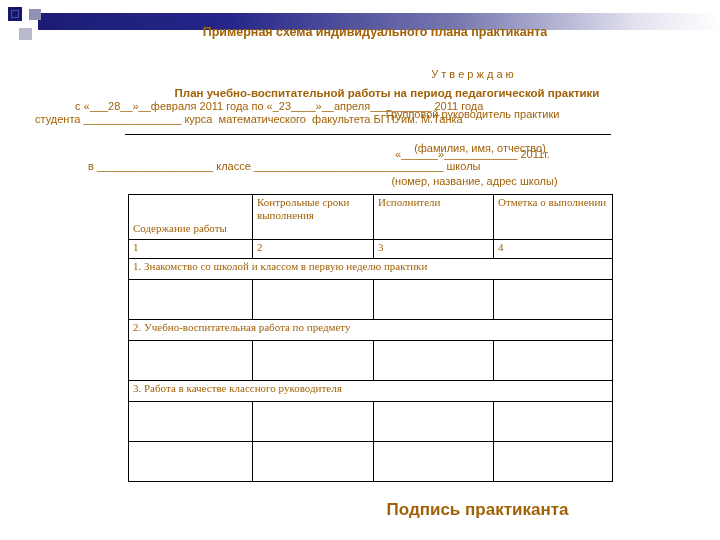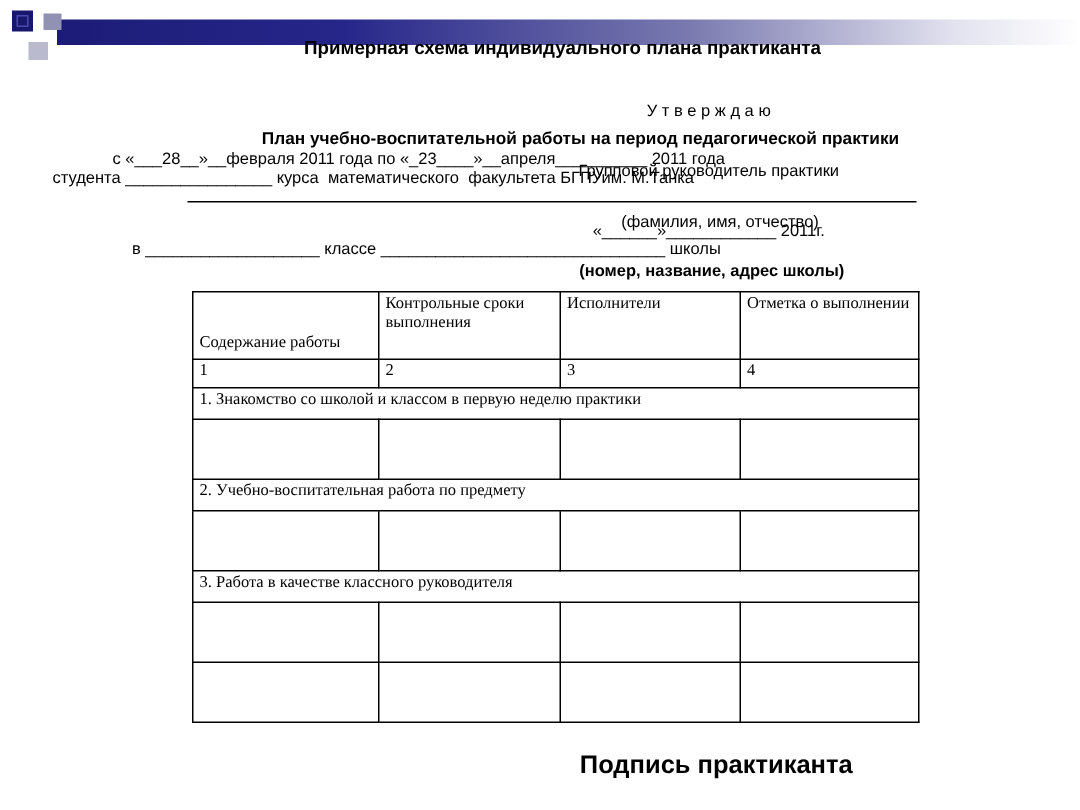--- a/index.html
+++ b/index.html
@@ -1,18 +1,18 @@
 <!DOCTYPE html>
 <html><head>
 <meta charset="utf-8">
 <style>
   html,body{margin:0;padding:0;background:#fff;}
   .slide{
     position:relative;width:720px;height:540px;background:#ffffff;
-    font-family:"Liberation Sans",sans-serif;color:#000000;overflow:hidden;
+    font-family:"Liberation Sans",sans-serif;color:#a16207;overflow:hidden;
   }
   
   .deco-bar{
     position:absolute;left:38px;top:13px;width:682px;height:17px;
     background:linear-gradient(to right,#1c1c77 0%,#26268a 28%,#7a7ab0 62%,#e3e3f0 88%,#ffffff 100%);
   }
   .sq{position:absolute;}
   .sq-navy{left:8px;top:7px;width:14px;height:14px;}
   .sq-navy .inner{position:absolute;left:3px;top:3px;right:3px;bottom:3px;border:1px solid #4a4aae;}
   .sq-gray{left:29px;top:9px;width:12px;height:11px;}
@@ -20,21 +20,21 @@
   
   .t{position:absolute;font-size:11px;line-height:12px;white-space:pre;}
   .title{top:26px;left:130px;width:490px;text-align:center;font-weight:bold;font-size:12.5px;}
   .approve{top:42px;left:330px;width:285px;text-align:center;line-height:13.2px;}
   .plan-heading{top:87px;left:42px;width:690px;text-align:center;font-weight:bold;font-size:11.5px;}
   .dates{top:100px;left:75px;}
   .student{top:113px;left:35px;}
   .fio-line{position:absolute;top:134px;left:125px;width:486px;border-top:1px solid #000;}
   .fio-caption{top:142px;left:380px;width:200px;text-align:center;}
   .class-line{top:160px;left:88px;}
-  .school-caption{top:175px;left:372px;width:205px;text-align:center;font-weight:bold;}
+  .school-caption{top:175px;left:372px;width:205px;text-align:center;}
   .signature{top:504px;left:375px;width:205px;text-align:center;font-weight:bold;font-size:17px;}
   
   table.plan{
     position:absolute;top:194px;left:128px;width:484px;
     border-collapse:collapse;table-layout:fixed;
     font-family:"Liberation Serif",serif;font-size:11px;line-height:13px;
   }
   table.plan td{border:1px solid #000;padding:1px 4px;vertical-align:top;overflow:hidden;}
   tr.hdr td{height:39px;}
   tr.hdr td.first{vertical-align:bottom;padding-bottom:4px;}

